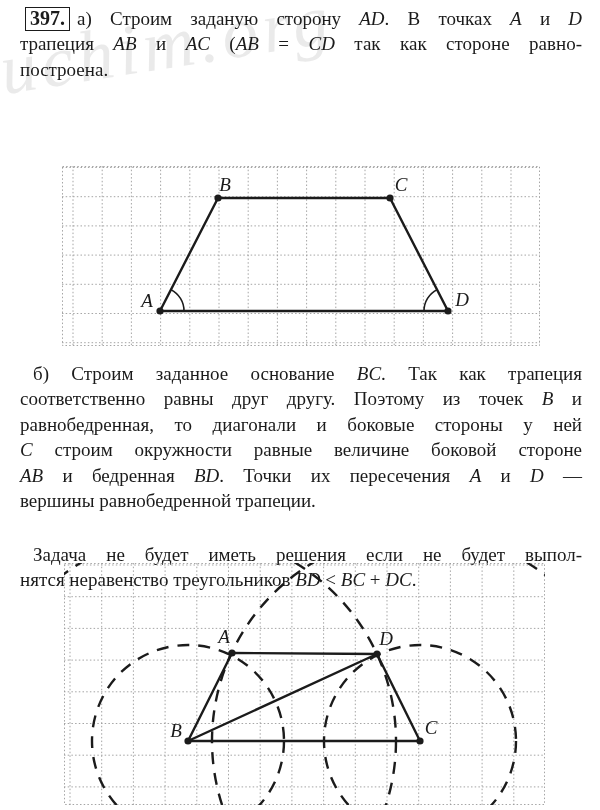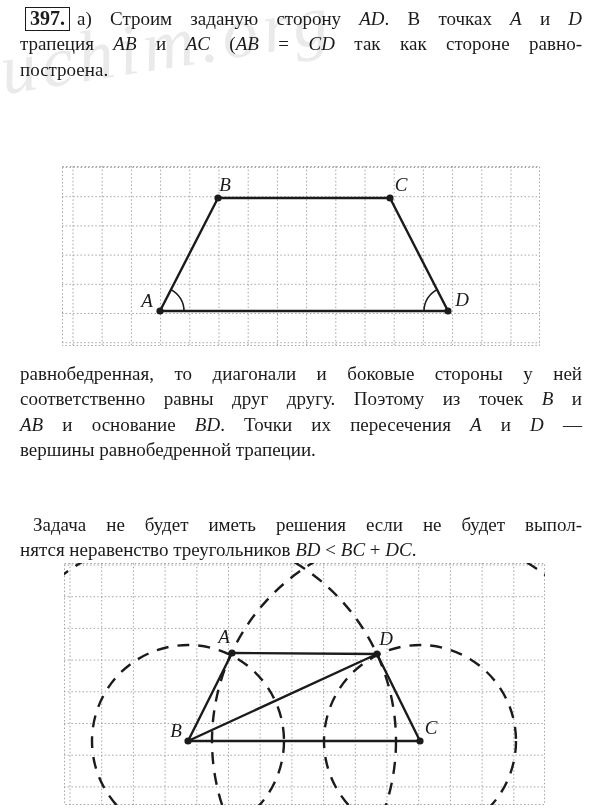--- a/index.html
+++ b/index.html
@@ -67,26 +67,28 @@
         <circle cx="156" cy="32" r="3.6" fill="#1b1b1b"></circle>
         <circle cx="328" cy="32" r="3.6" fill="#1b1b1b"></circle>
         <circle cx="386" cy="145" r="3.6" fill="#1b1b1b"></circle>
         <text x="85" y="141" text-anchor="middle" font-size="19" fill="#1b1b1b">A</text>
         <text x="163" y="25" text-anchor="middle" font-size="19" fill="#1b1b1b">B</text>
         <text x="339" y="25" text-anchor="middle" font-size="19" fill="#1b1b1b">C</text>
         <text x="400" y="140" text-anchor="middle" font-size="19" fill="#1b1b1b">D</text>
       </svg></div>
 
   <div class="textblock" style="top:361px">
+      <div class="tline ind"><span>б) Строим заданное основание </span><span class="math">BC</span><span>. Так как трапеция</span></div>
+      <div class="tline"><span>соответственно равны друг другу. Поэтому из точек </span><span class="math">B</span><span> и</span></div>
       <div class="tline"><span>равнобедренная, то диагонали и боковые стороны у ней</span></div>
-      <div class="tline"><span>соответственно равны друг другу. Поэтому из точек </span><span class="math">B</span><span> и</span></div>
-      <div class="tline"><span class="math">AB</span><span> и основание </span><span class="math">BD</span><span>. Точки их пересечения </span><span class="math">A</span><span> и </span><span class="math">D</span><span> —</span></div>
+      <div class="tline"><span class="math">C</span><span> строим окружности равные величине боковой стороне</span></div>
+      <div class="tline"><span class="math">AB</span><span> и бедренная </span><span class="math">BD</span><span>. Точки их пересечения </span><span class="math">A</span><span> и </span><span class="math">D</span><span> —</span></div>
       <div class="tline last"><span>вершины равнобедренной трапеции.</span></div>
     </div>
-  <div class="textblock" style="top:512px">
+  <div class="textblock" style="top:542px">
       <div class="tline ind"><span>Задача не будет иметь решения если не будет выпол-</span></div>
       <div class="tline last"><span>нятся неравенство треугольников </span><span class="math">BD</span><span> &lt; </span><span class="math">BC</span><span> + </span><span class="math">DC</span><span>.</span></div>
     </div>
 
   <div class="fig" style="left:64px;top:563px"><svg width="481" height="242" viewBox="0 0 481 242">
         <g stroke="#9b9b9b" stroke-width="0.9" stroke-dasharray="1.5 2.2">
           <line x1="6" y1="0" x2="6" y2="242"></line>
           <line x1="37.7" y1="0" x2="37.7" y2="242"></line>
           <line x1="69.4" y1="0" x2="69.4" y2="242"></line>
           <line x1="101.10000000000001" y1="0" x2="101.10000000000001" y2="242"></line>

